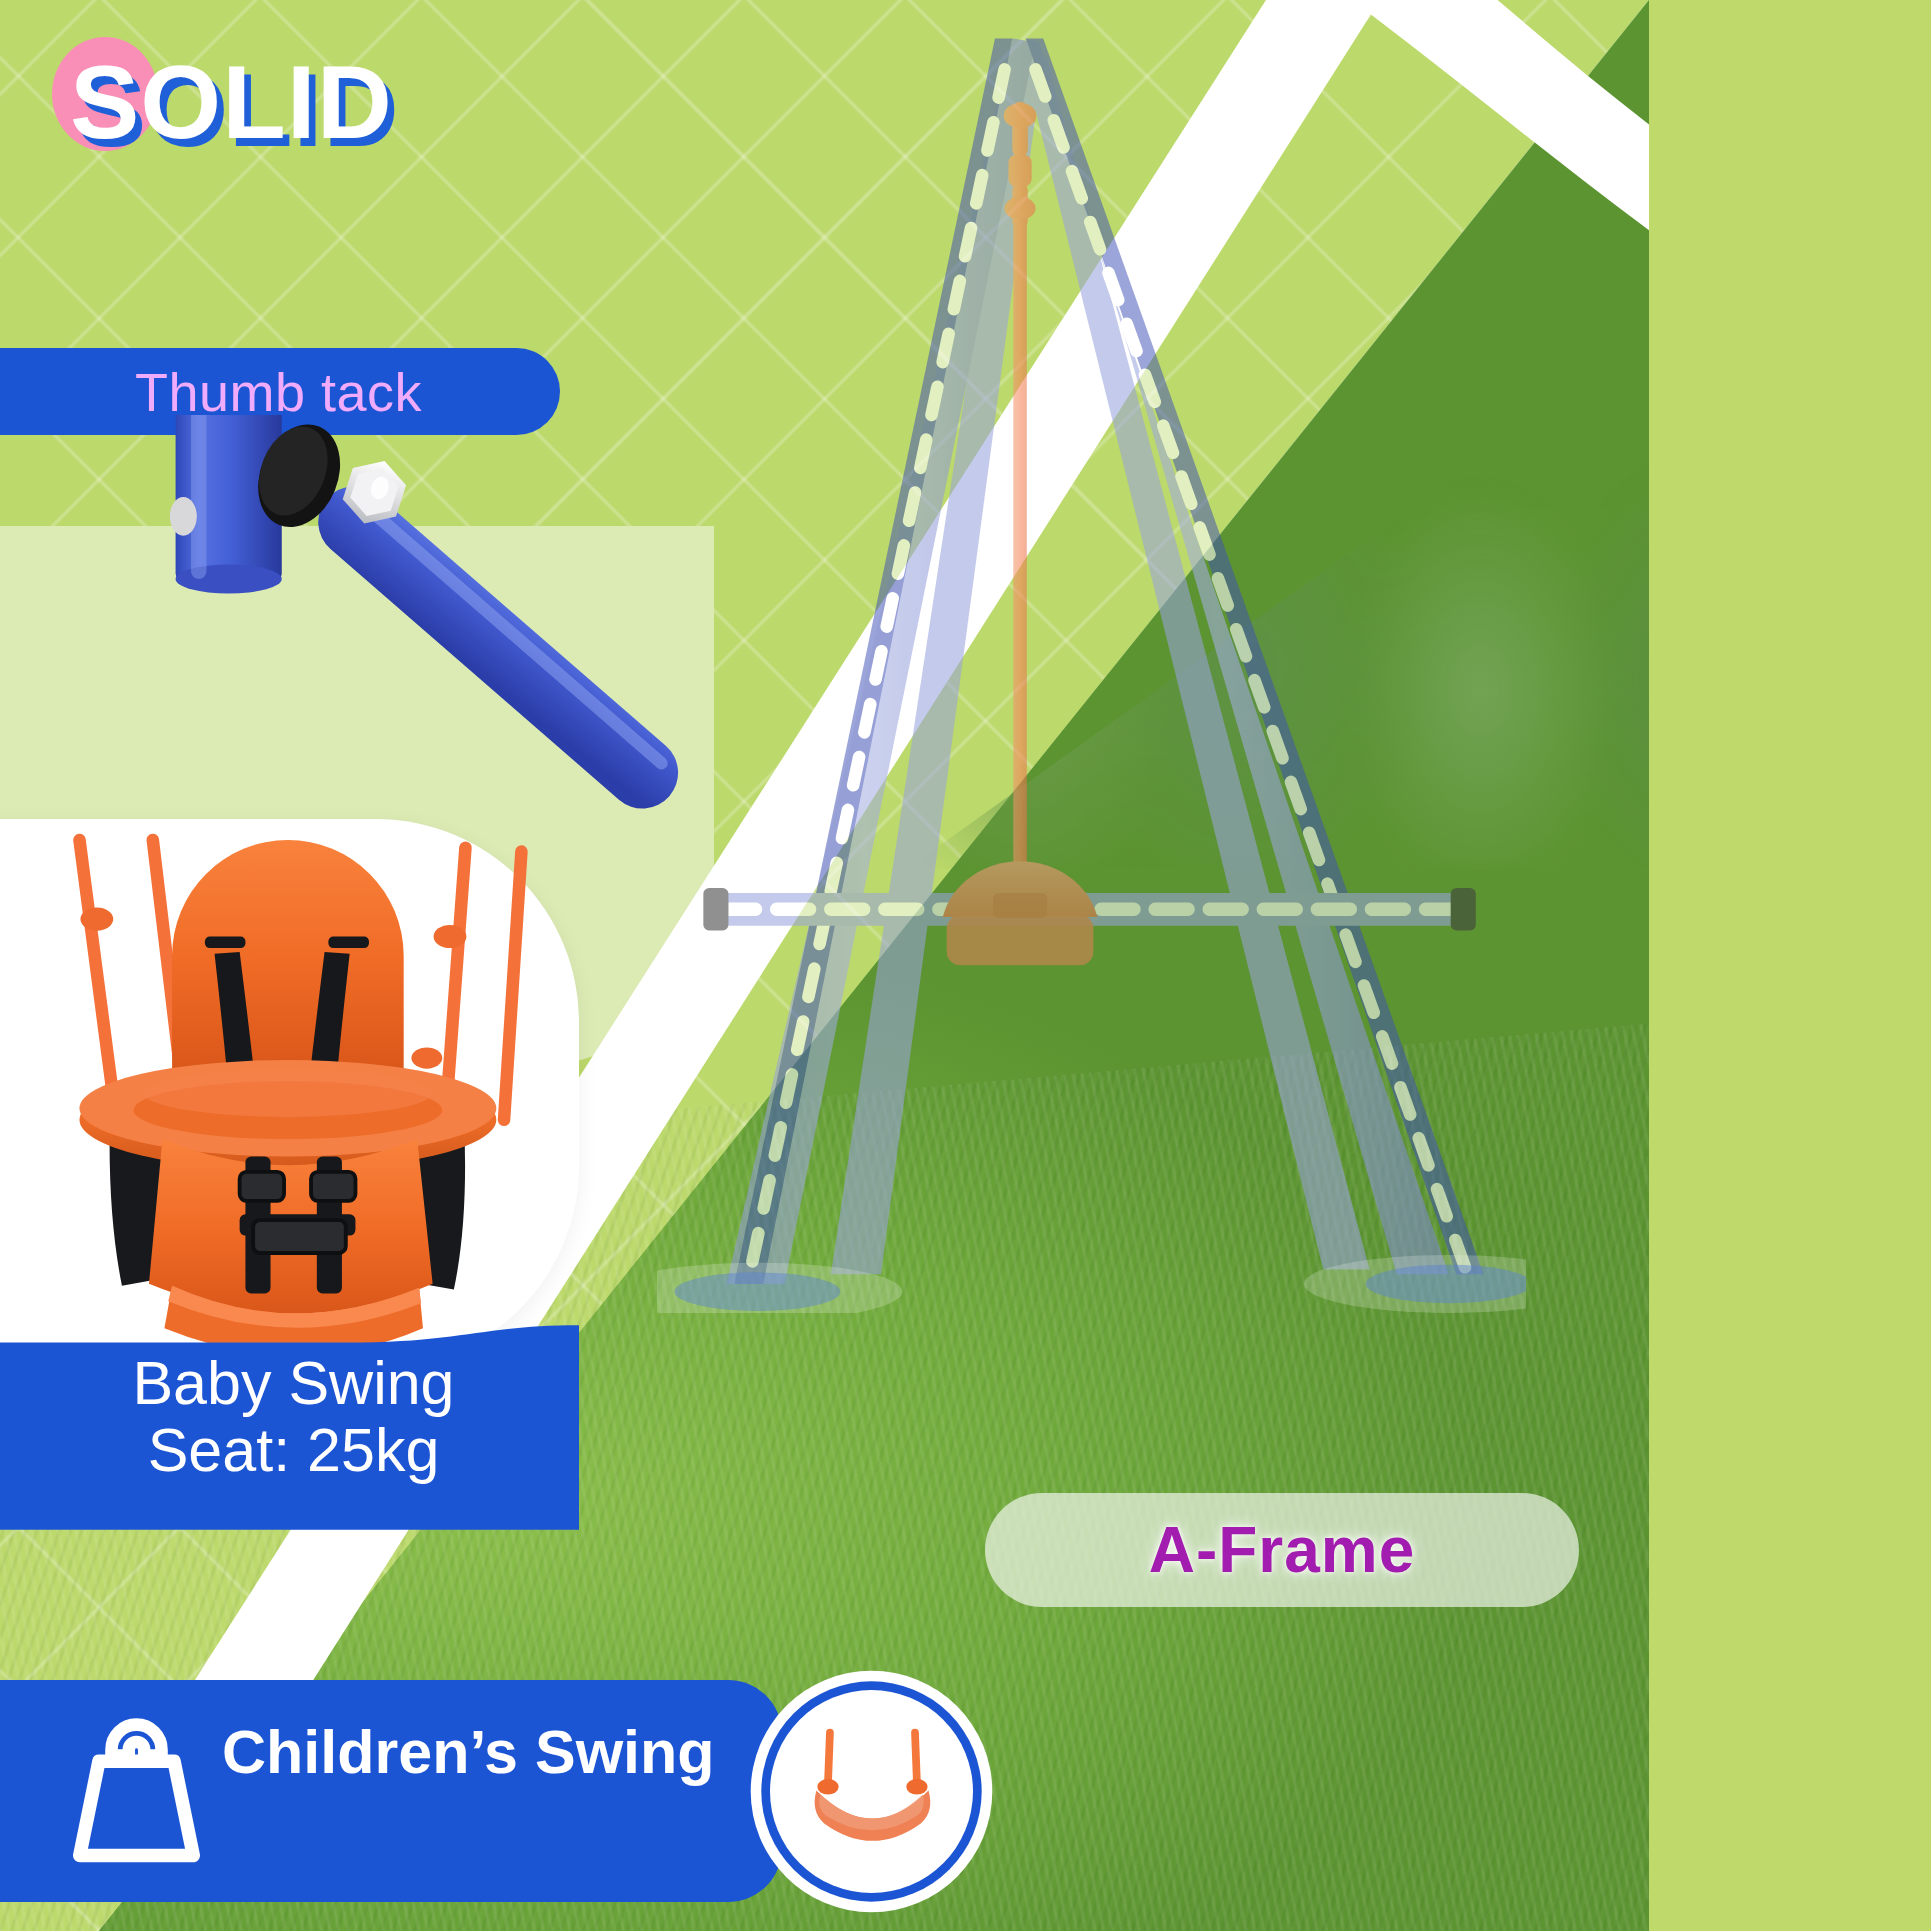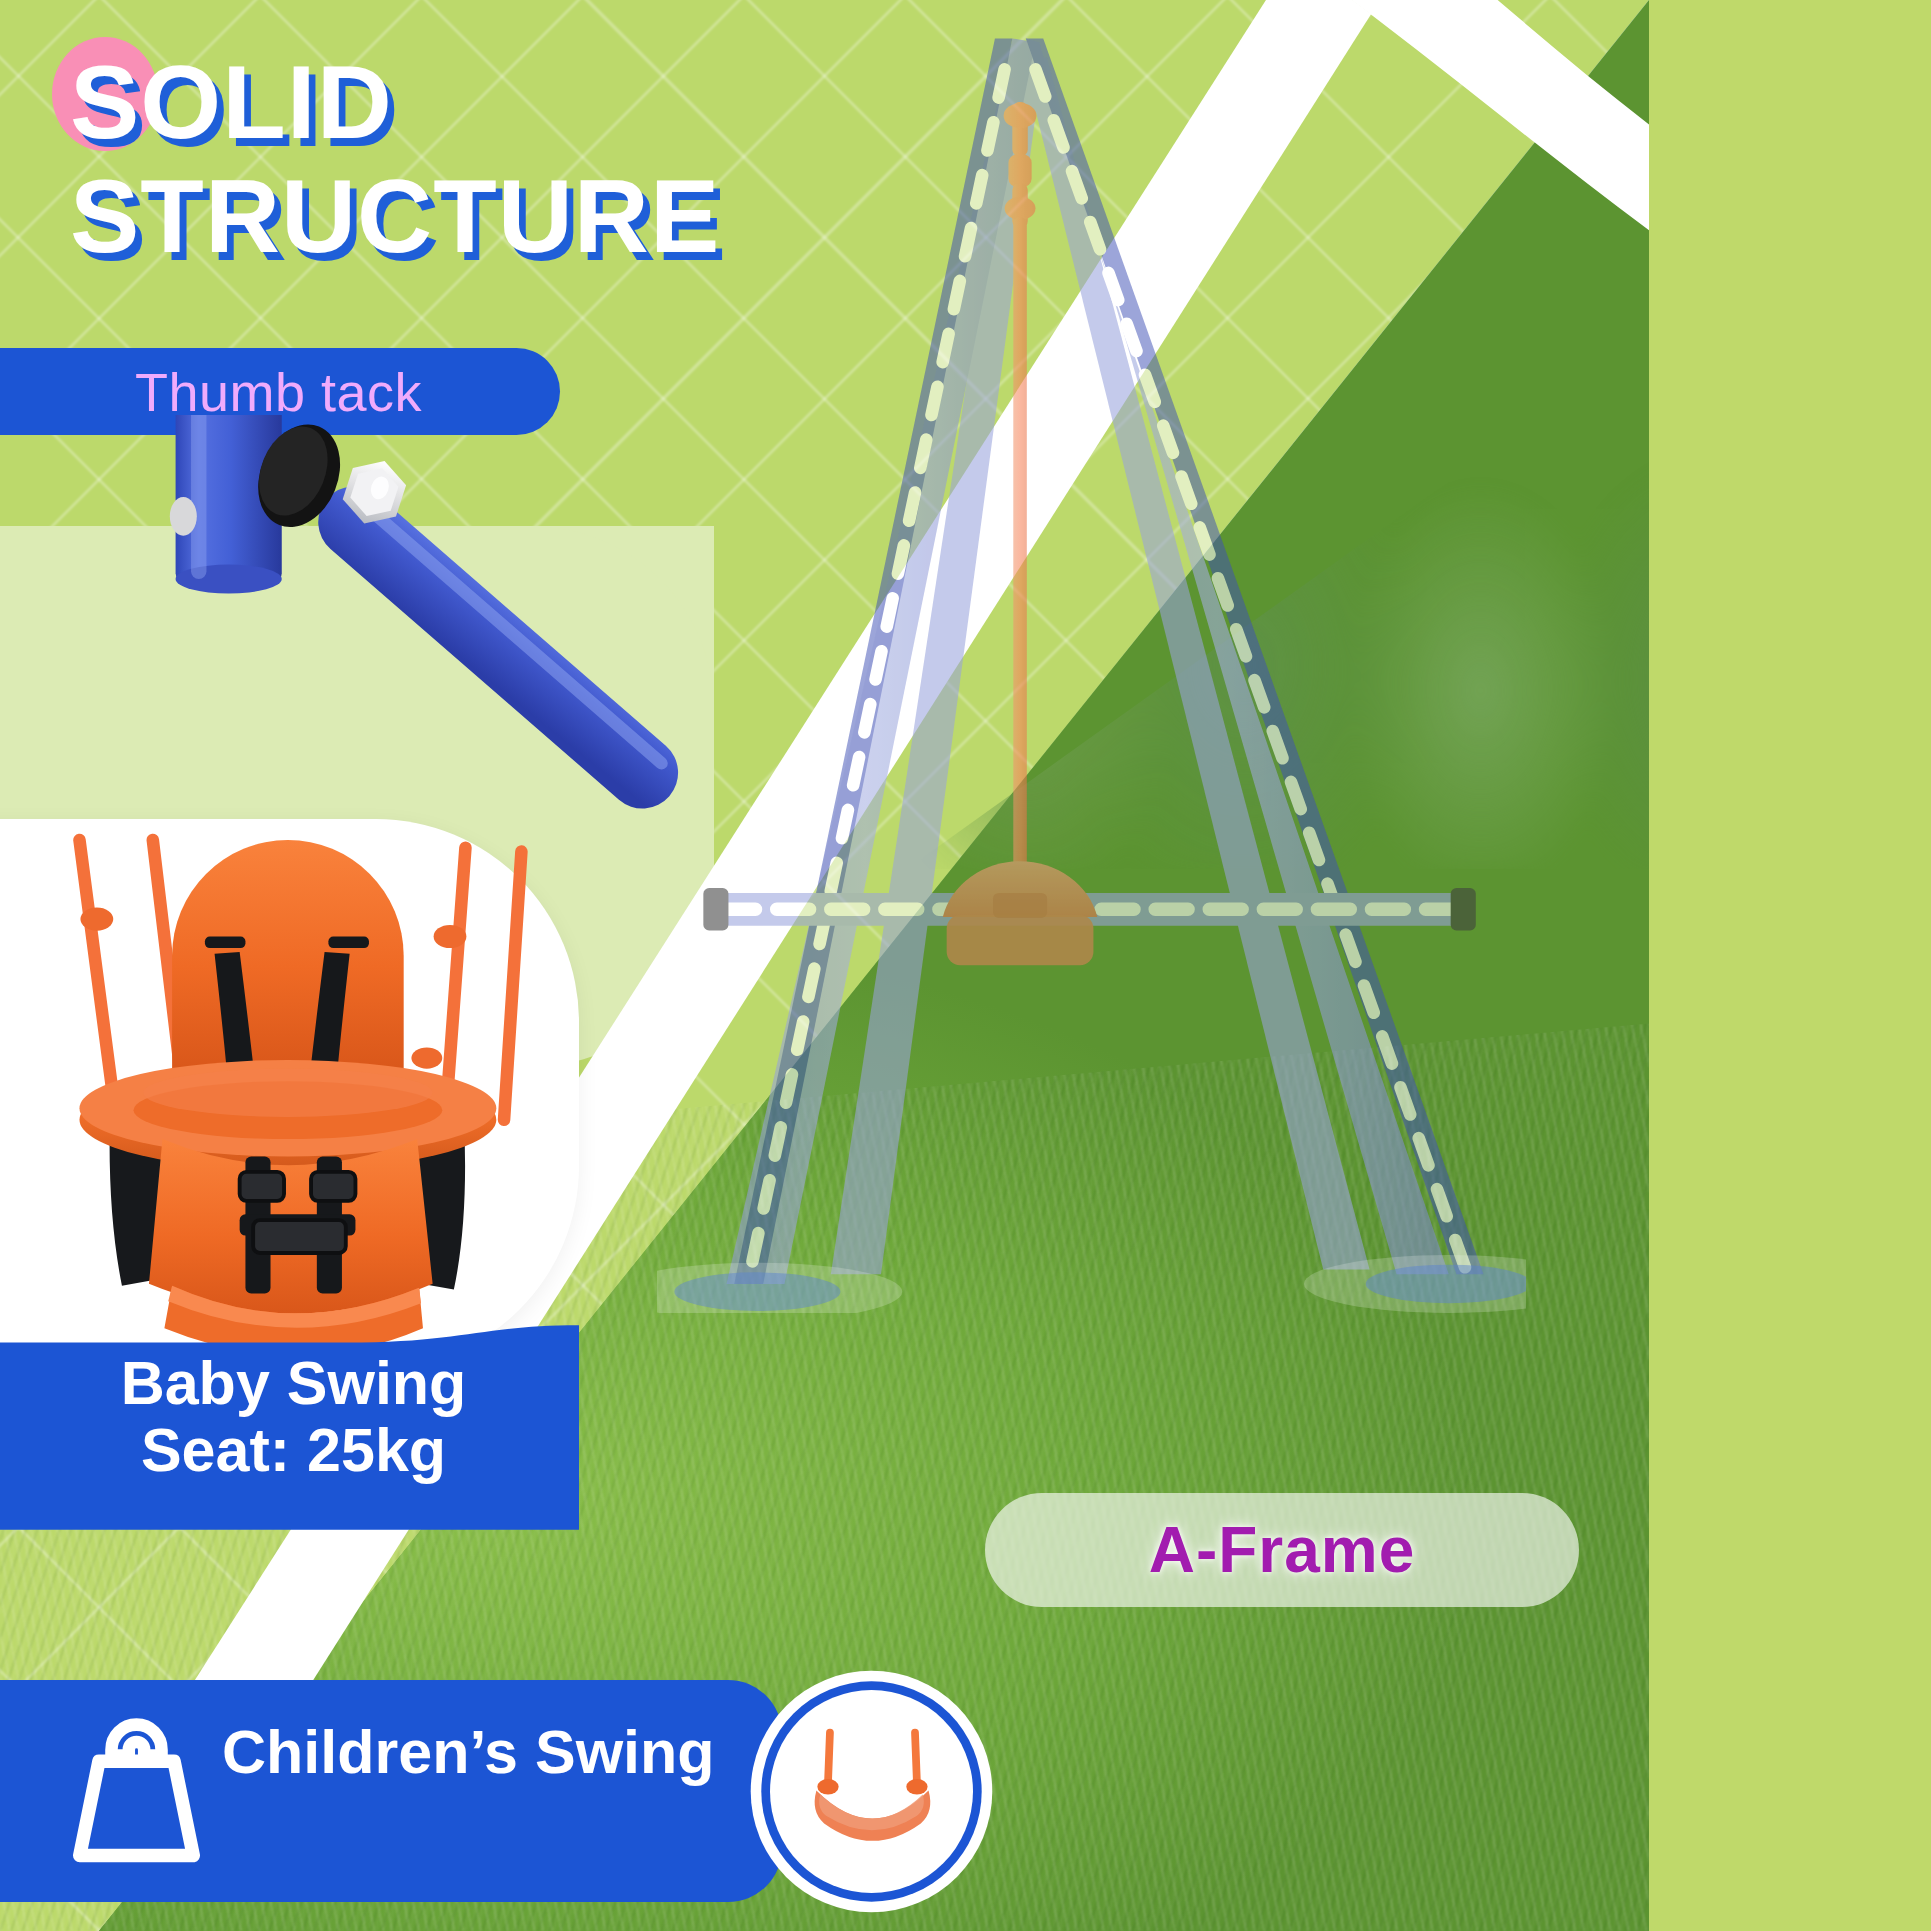--- a/index.html
+++ b/index.html
@@ -109,21 +109,21 @@
     position:absolute;left:-135px;top:819px;width:714px;height:550px;
     background:#fff;border-radius:0 203px 203px 0;
     box-shadow:0 5.8px 21px rgba(0,0,0,.06);
   }
   .babyseat{position:absolute;left:9.7px;top:830px;width:550px;height:541px;}
 
   
   .baby-banner{position:absolute;left:-39px;top:1325px;width:618px;height:205px;}
   .baby-banner-txt{
     position:absolute;left:23px;top:1350px;width:541px;
-    color:#fff;font-size:61px;font-weight:700;line-height:1.10;
+    color:#fff;font-size:61px;font-weight:400;line-height:1.10;
     text-align:center;
   }
 
   
   .bottom-banner{
     position:absolute;left:-58px;top:1680px;width:840px;height:222px;
     background:#1c55d4;border-radius:0 54px 54px 0;
   }
   .weight-icon{position:absolute;left:64px;top:1715px;width:145px;height:154px;}
   .bottom-txt{
@@ -221,21 +221,20 @@
 
     <ellipse cx="104" cy="1318" rx="86" ry="20" fill="#2b5fd0" opacity=".48"></ellipse>
     <ellipse cx="820" cy="1310" rx="86" ry="20" fill="#2b5fd0" opacity=".48"></ellipse>
     <ellipse cx="104" cy="1318" rx="150" ry="30" fill="#ffffff" opacity=".22"></ellipse>
     <ellipse cx="820" cy="1310" rx="150" ry="30" fill="#ffffff" opacity=".22"></ellipse>
   </svg>
 
   <div class="pink-dot"></div>
   <div class="title">
     <span>SOLID</span>
-    <span class="l2">STRUCTURE</span>
   </div>
 
   <div class="thumbtack-pill">
     <span>Thumb tack</span>
   </div>
 
   <svg class="tack" viewBox="0 0 720 430">
     <defs>
       <linearGradient id="pipeV" x1="0" y1="0" x2="1" y2="0">
         <stop offset="0%" stop-color="#2e46b8"></stop>

